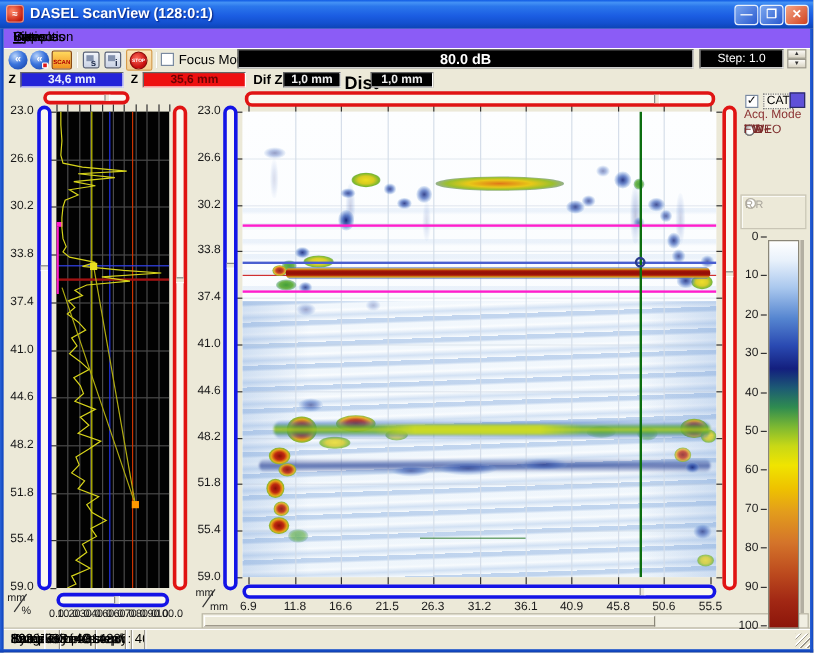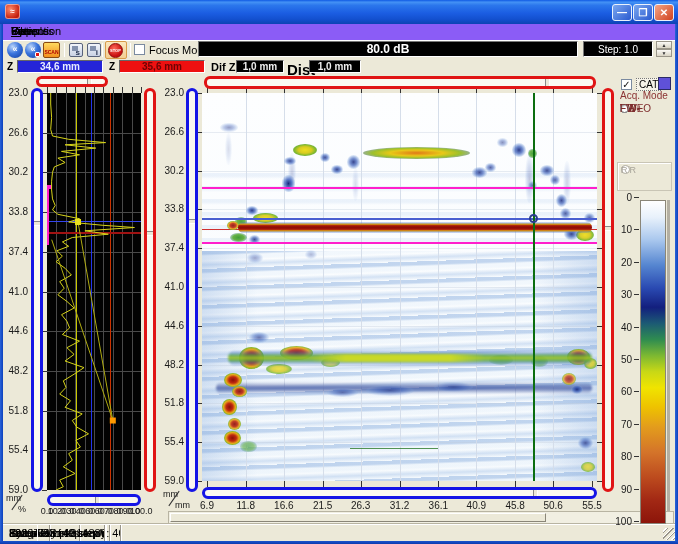--- a/index.html
+++ b/index.html
@@ -135,20 +135,21 @@
     background:repeating-linear-gradient(135deg,transparent 0 2px,#fff 2px 3px,#9a968a 3px 4px);}
   svg{overflow:visible;}
 </style>
 </head>
 <body>
 
 <div id="stage">
 
   <div id="titlebar">
     <div id="app-icon">≈</div>
+    <div id="title-text">DASEL ScanView (128:0:1)</div>
   </div>
   <div class="winbtn" id="btn-min">—</div>
   <div class="winbtn" id="btn-max">❐</div>
   <div class="winbtn" id="btn-close">✕</div>
   <div id="frame-l" class="frame"></div>
   <div id="frame-r" class="frame"></div>
   <div id="frame-b" class="frame"></div>
 
   <div id="menubar">
       <span class="menu-item">File</span>

